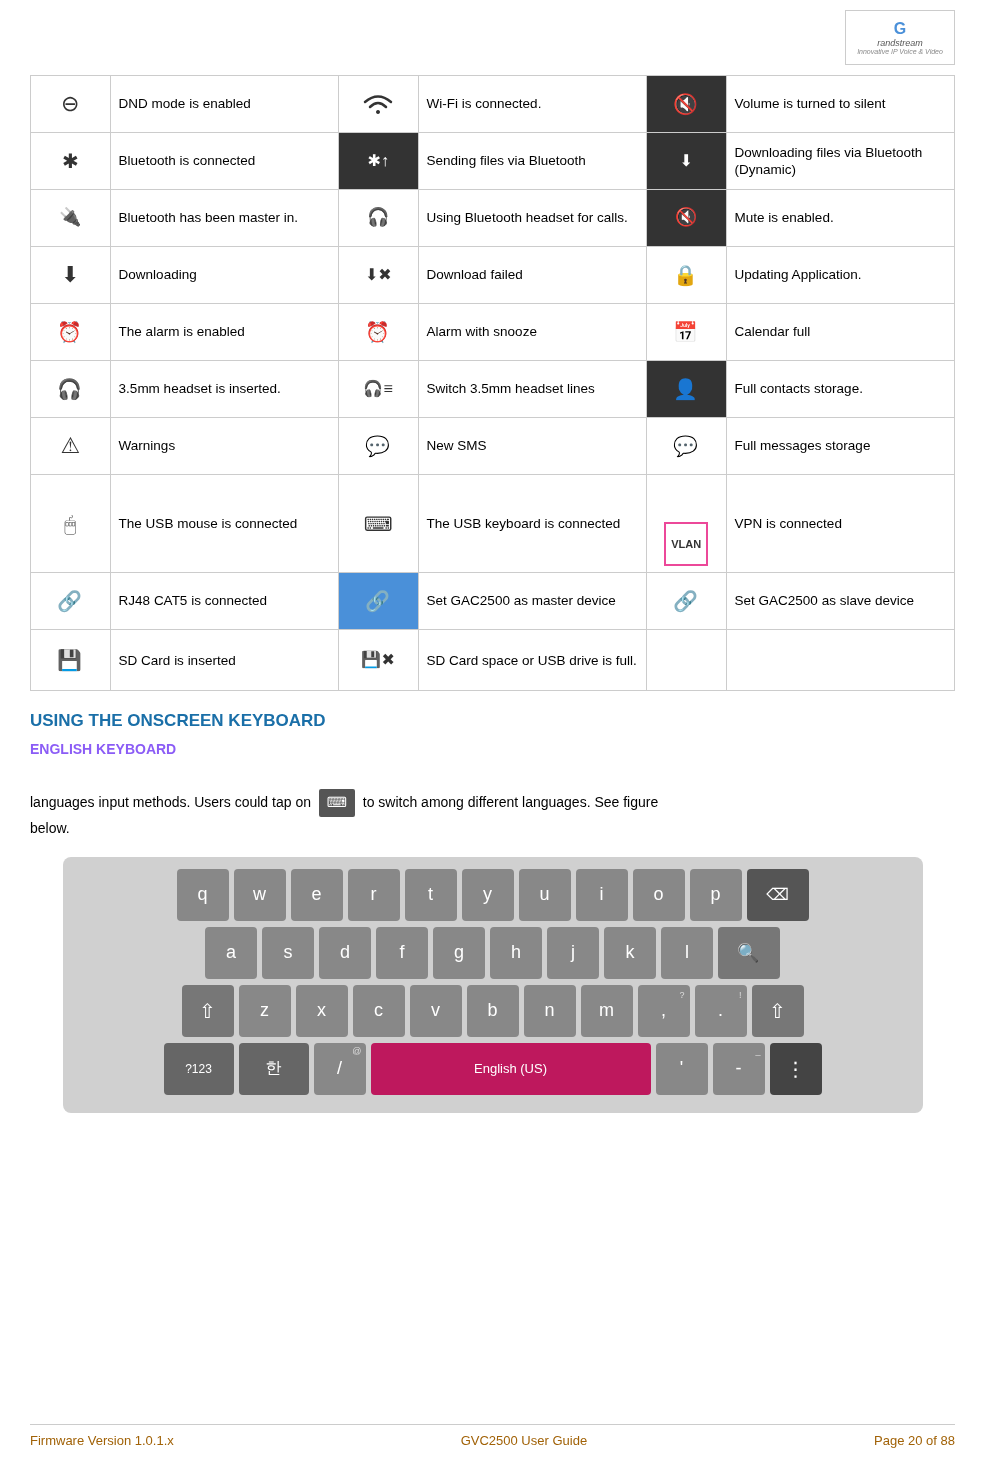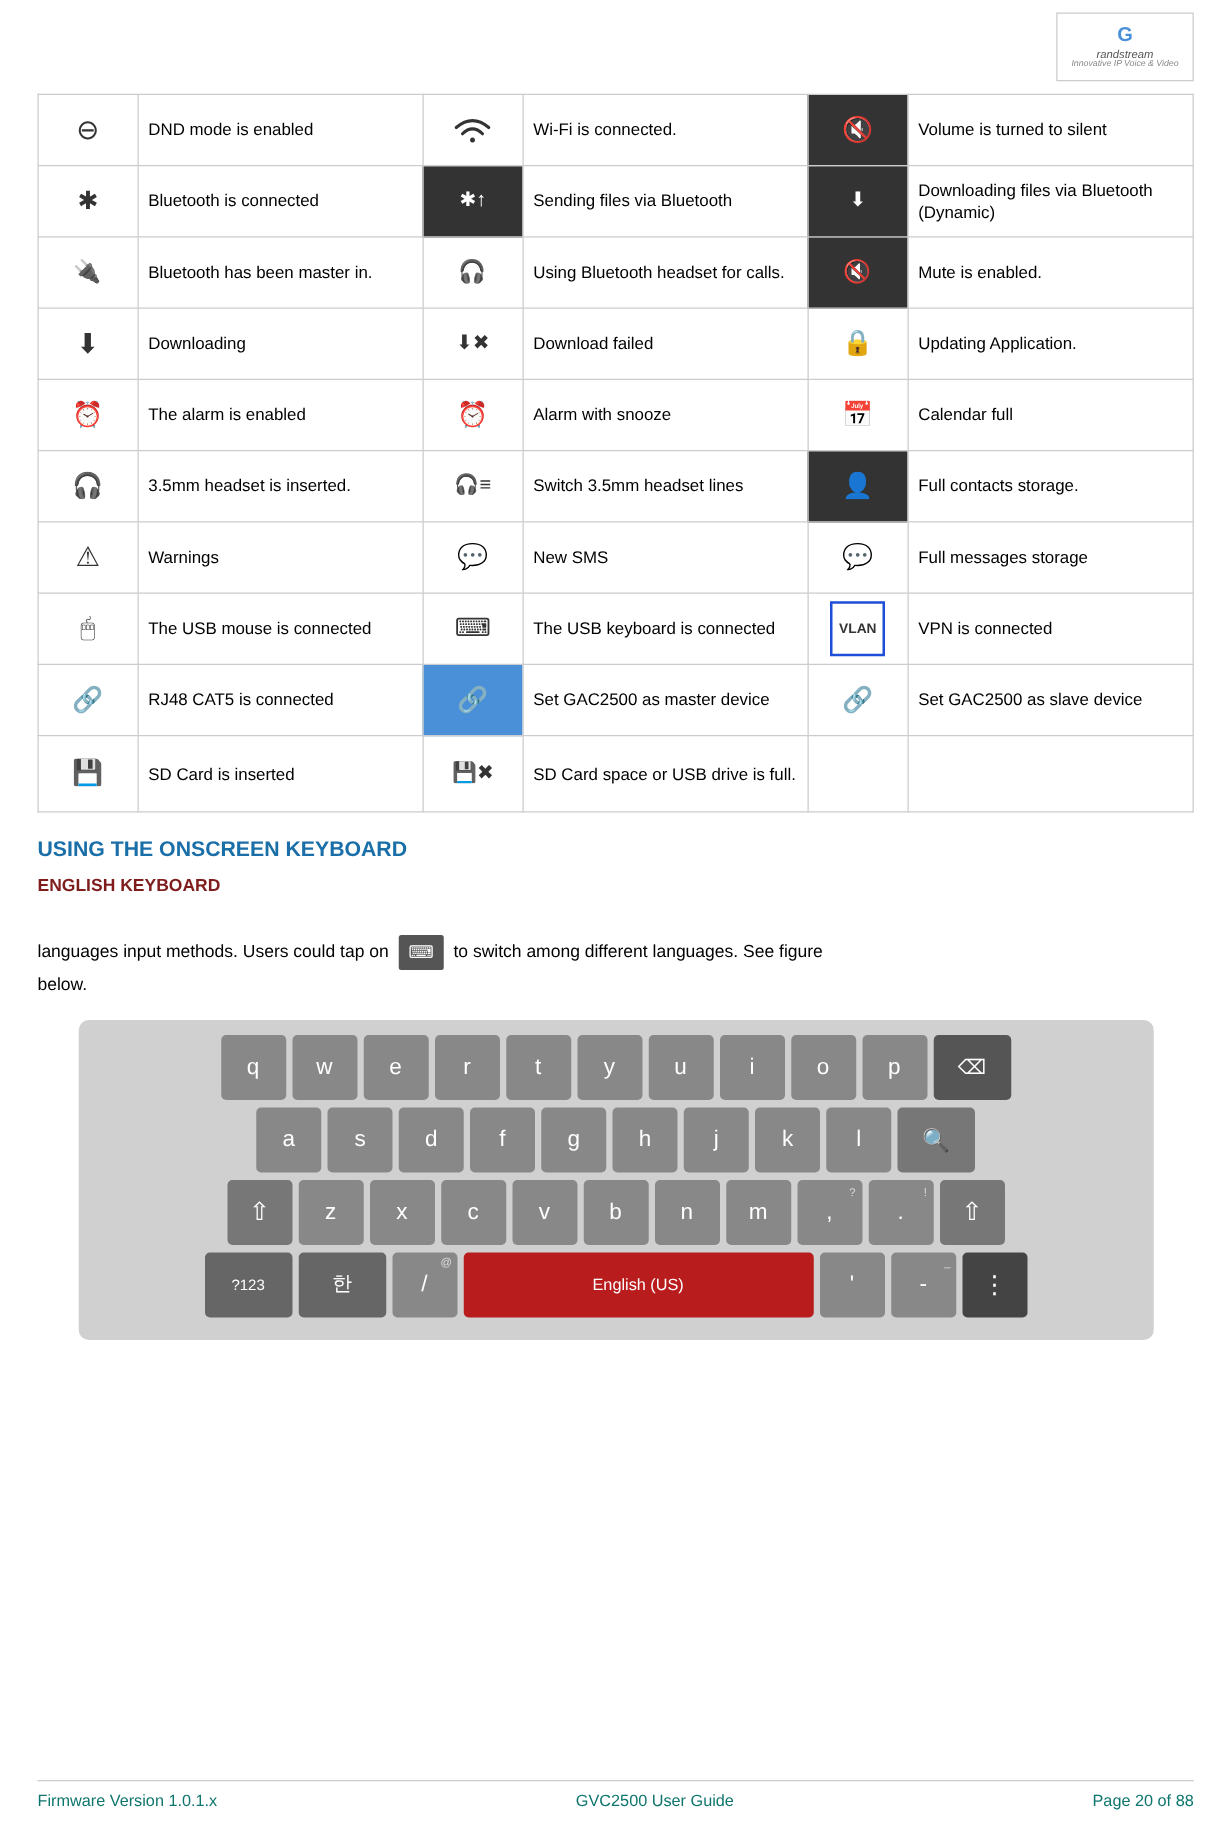--- a/index.html
+++ b/index.html
@@ -78,21 +78,21 @@
 
     
     .section-title {
       color: #1a6fa8;
       font-size: 17px;
       font-weight: bold;
       margin: 18px 0 10px 0;
       text-transform: uppercase;
     }
     .subsection-title {
-      color: #7f1d1d;
+      color: #8b5cf6;
       font-size: 14px;
       font-weight: bold;
       margin: 10px 0 8px 0;
       text-transform: uppercase;
     }
 
     
     .body-text {
       font-size: 14px;
       text-align: justify;
@@ -136,21 +136,21 @@
       display: flex;
       align-items: center;
       justify-content: center;
       font-size: 18px;
       font-weight: 500;
       height: 52px;
       min-width: 52px;
       cursor: pointer;
       position: relative;
     }
-    .kb-key.space { min-width: 280px; background: #b91c1c; font-size: 13px; }
+    .kb-key.space { min-width: 280px; background: #be185d; font-size: 13px; }
     .kb-key.special { background: #666; font-size: 13px; min-width: 70px; }
     .kb-key.backspace { background: #555; font-size: 16px; min-width: 62px; }
     .kb-key.search-key { background: #777; min-width: 62px; }
     .kb-key.shift-key { background: #777; font-size: 20px; }
     .kb-key.dark-key { background: #444; }
     .kb-key sup {
       font-size: 9px;
       position: absolute;
       top: 5px;
       right: 5px;
@@ -159,21 +159,21 @@
 
     
     .footer {
       position: absolute;
       bottom: 18px;
       left: 30px;
       right: 30px;
       display: flex;
       justify-content: space-between;
       font-size: 13px;
-      color: #0f766e;
+      color: #a16207;
       border-top: 1px solid #ccc;
       padding-top: 8px;
     }
   </style>
 </head>
 <body>
 
 <div class="logo-area">
   <div class="logo-box">
     <div style="text-align:center;">
@@ -303,21 +303,21 @@
   <tr>
     <td class="icon-cell">
       <div class="notif-icon light" style="font-size:20px;">🖱</div>
     </td>
     <td class="text-cell">The USB mouse is connected</td>
     <td class="icon-cell">
       <div class="notif-icon light" style="font-size:20px;">⌨</div>
     </td>
     <td class="text-cell">The USB keyboard is connected</td>
     <td class="icon-cell">
-      <div class="notif-icon light" style="font-size:11px; font-weight:bold; border:2px solid #1d4ed8; padding:2px 3px;">VLAN</div>
+      <div class="notif-icon light" style="font-size:11px; font-weight:bold; border:2px solid #ec4899; padding:2px 3px;margin-top:41px;">VLAN</div>
     </td>
     <td class="text-cell">VPN is connected</td>
   </tr>
 
   <tr>
     <td class="icon-cell">
       <div class="notif-icon light" style="font-size:20px;">🔗</div>
     </td>
     <td class="text-cell">RJ48 CAT5 is connected</td>
     <td class="icon-cell blue">

